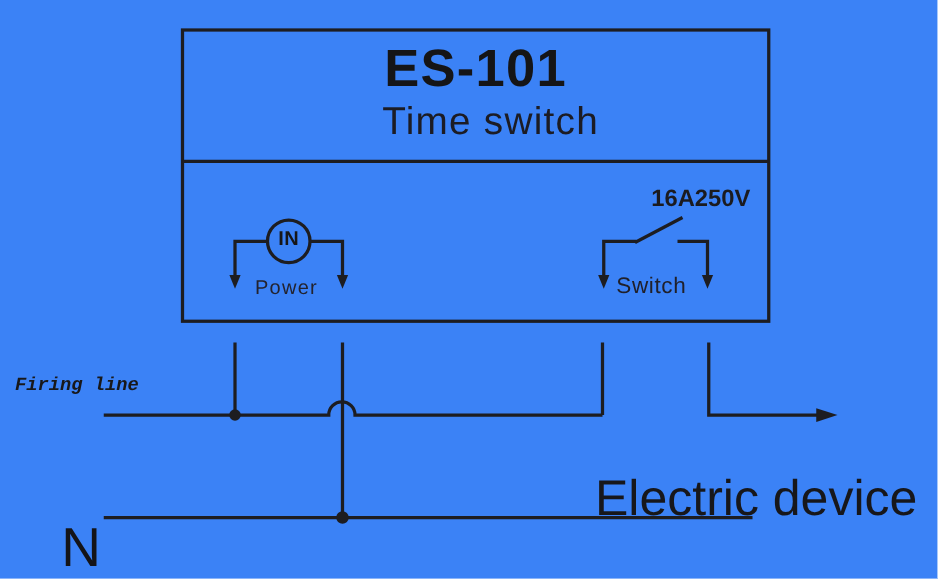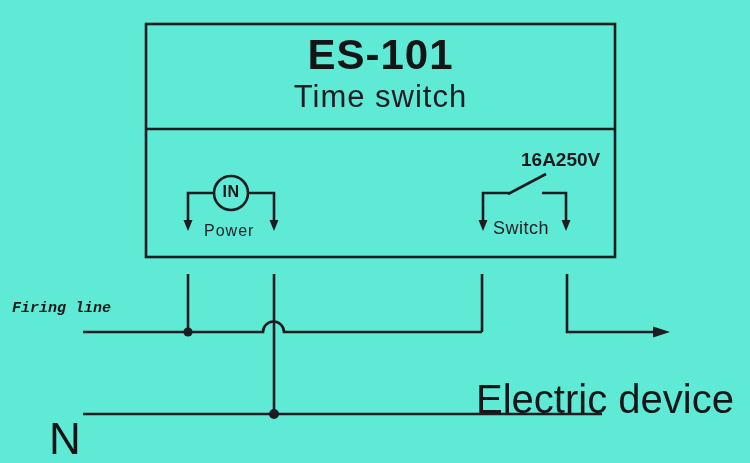--- a/index.html
+++ b/index.html
@@ -1,38 +1,39 @@
 <!DOCTYPE html>
 <html><head>
 <meta charset="utf-8">
 <style>
   html, body { margin: 0; padding: 0; background: #ffffff; }
   .canvas {
     position: relative;
     width: 750px;
     height: 463px;
-    background: #5eead4;
+    background: #3b82f6;
     font-family: "Liberation Sans", sans-serif;
     color: #1d1d21;
     overflow: hidden;
   }
   .abs { position: absolute; }
   svg.wires { position: absolute; left: 0; top: 0; }
 
   .title {
     left: 145px; top: 31px; width: 471px;
     text-align: center;
     font-size: 42px; font-weight: 600; letter-spacing: 1px;
     color: #151517;
   }
   .subtitle {
     left: 145px; top: 79px; width: 471px;
     text-align: center;
     font-size: 31px; font-weight: 400; letter-spacing: 1px;
     color: #1c1c24;
+    padding-left: 12px;
   }
   .in-label {
     left: 214px; top: 183px; width: 34px;
     text-align: center;
     font-size: 16px; font-weight: 700; letter-spacing: 0.5px;
     color: #161618;
   }
   .power-label {
     left: 204px; top: 222px; width: 60px;
     font-size: 16px; letter-spacing: 1px;

